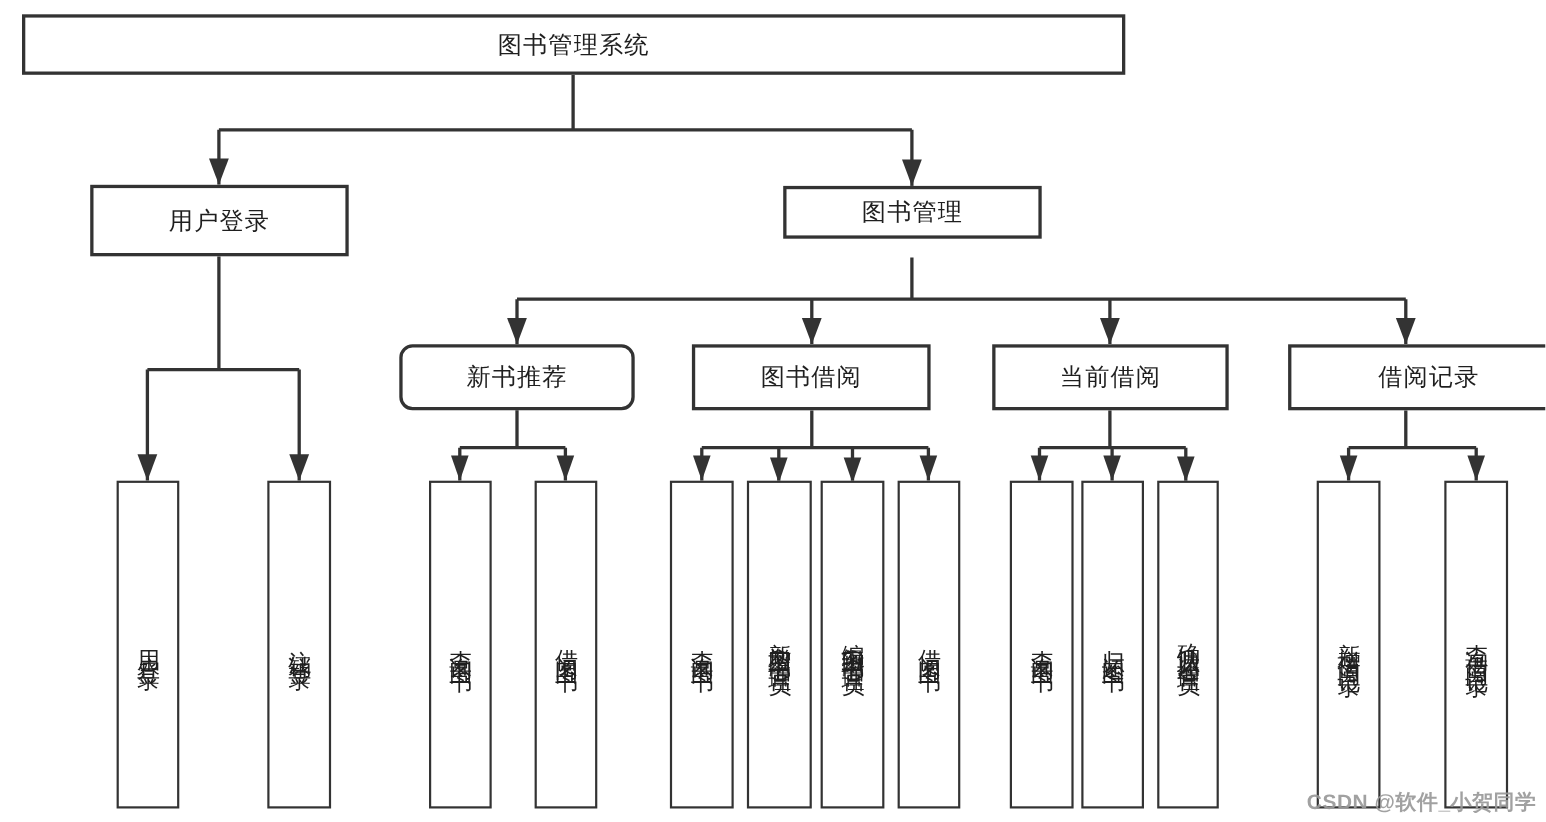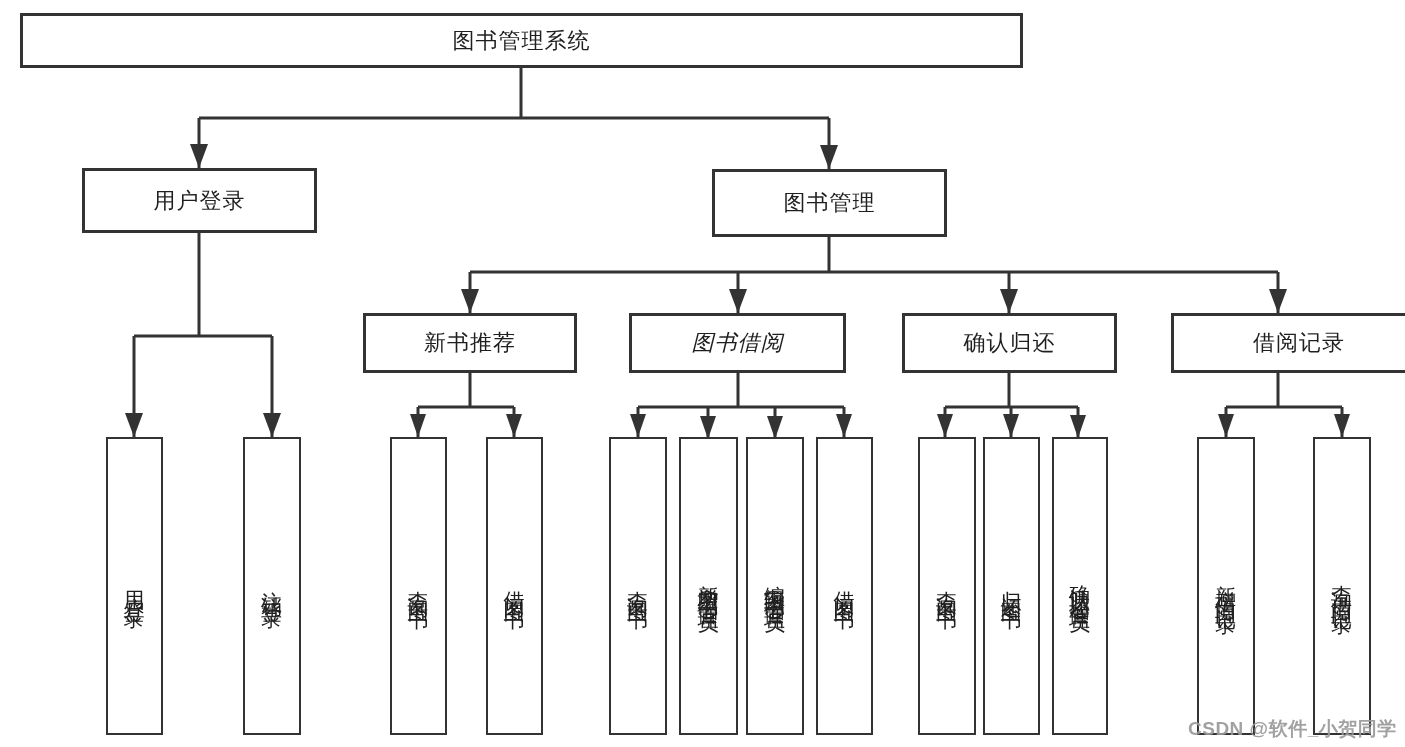--- a/index.html
+++ b/index.html
@@ -37,23 +37,23 @@
     text-orientation: mixed;
     font-size: 21px;
     letter-spacing: 6px;
     line-height: 1;
     top: 437px;
     height: 298px;
   }
   
   .n-root  { left: 20px;   top: 13px;  width: 1003px; height: 55px; }
   .n-user  { left: 82px;   top: 168px; width: 235px;  height: 65px; }
-  .n-bmgmt { left: 712px;  top: 169px; width: 235px;  height: 68px; }
-  .n-newb  { left: 363px;  top: 313px; width: 214px;  height: 60px; }
-  .n-bborr { left: 629px;  top: 313px; width: 217px;  height: 60px; font-style: italic; }
+  .n-bmgmt { left: 712px;  top: 169px; width: 235px;  height: 48px; }
+  .n-newb  { left: 363px;  top: 313px; width: 214px;  height: 60px; border-radius: 12px; }
+  .n-bborr { left: 629px;  top: 313px; width: 217px;  height: 60px; }
   .n-cborr { left: 902px;  top: 313px; width: 215px;  height: 60px; }
   .n-brec  { left: 1171px; top: 313px; width: 256px;  height: 60px; }
   
   .lf0  { left: 106px;  width: 57px; }
   .lf1  { left: 243px;  width: 58px; }
   .lf2  { left: 390px;  width: 57px; }
   .lf3  { left: 486px;  width: 57px; }
   .lf4  { left: 609px;  width: 58px; }
   .lf5  { left: 679px;  width: 59px; letter-spacing: 4px; }
   .lf6  { left: 746px;  width: 58px; letter-spacing: 4px; }
@@ -117,21 +117,21 @@
     <polygon points="1334,414 1350,414 1342,437" fill="#333333" stroke="none"></polygon>
   </svg>
 
   <div class="node n-root">图书管理系统</div>
 
   <div class="node n-user">用户登录</div>
   <div class="node n-bmgmt">图书管理</div>
 
   <div class="node n-newb">新书推荐</div>
   <div class="node n-bborr">图书借阅</div>
-  <div class="node n-cborr">确认归还</div>
+  <div class="node n-cborr">当前借阅</div>
   <div class="node n-brec">借阅记录</div>
 
   <div class="node leaf lf0">用户登录</div>
   <div class="node leaf lf1">注销登录</div>
   <div class="node leaf lf2">查询图书</div>
   <div class="node leaf lf3">借阅图书</div>
   <div class="node leaf lf4">查询图书</div>
   <div class="node leaf lf5">新增图书（管理员）</div>
   <div class="node leaf lf6">编辑图书（管理员）</div>
   <div class="node leaf lf7">借阅图书</div>

